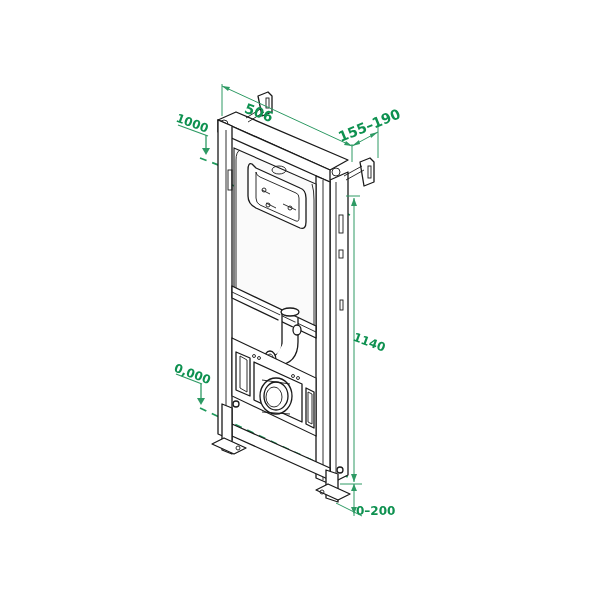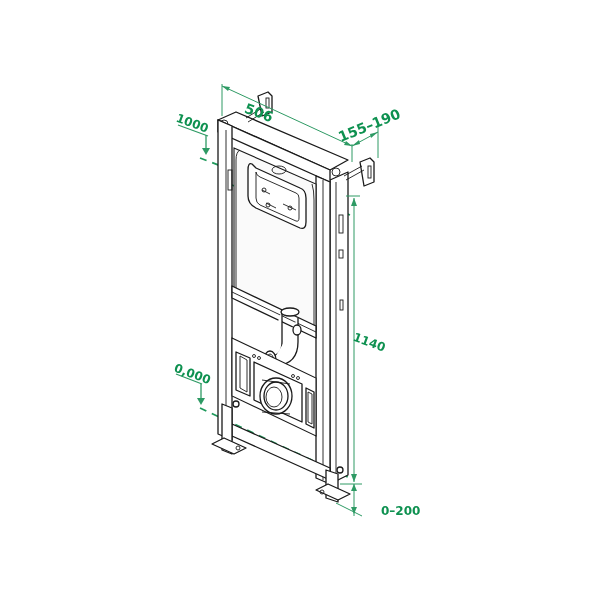--- a/index.html
+++ b/index.html
@@ -177,15 +177,15 @@
   <g>
     <line class="dim" x1="176" y1="374" x2="202" y2="384" style="stroke-width:1.3"></line>
     <line class="dim" x1="201" y1="384" x2="201" y2="400" style="stroke-width:1.3"></line>
     <polygon points="197,398 205,398 201,405" fill="#2e9a64"></polygon>
   </g>
 </svg>
 
 <div class="label rot-a" style="left:248px; top:100px; font-size:14px;">506</div>
 <div class="label rot-b" style="left:336px; top:130px; font-size:14px;">155–190</div>
 <div class="label rot-a" style="left:356px; top:330px; font-size:12px;">1140</div>
-<div class="label" style="left:356px; top:504px; font-size:12px;margin-left:25px;">0–200</div>
+<div class="label" style="left:356px; top:504px; font-size:12px;">0–200</div>
 <div class="label rot-c" style="left:179px; top:111px; font-size:12px;">1000</div>
 <div class="label rot-c" style="left:177px; top:361px; font-size:12px;">0,000</div>
 
 </body></html>

